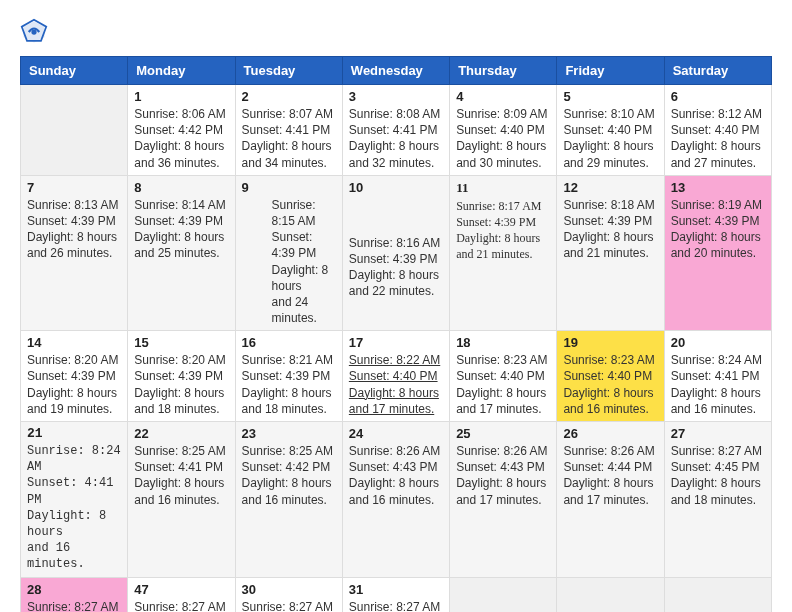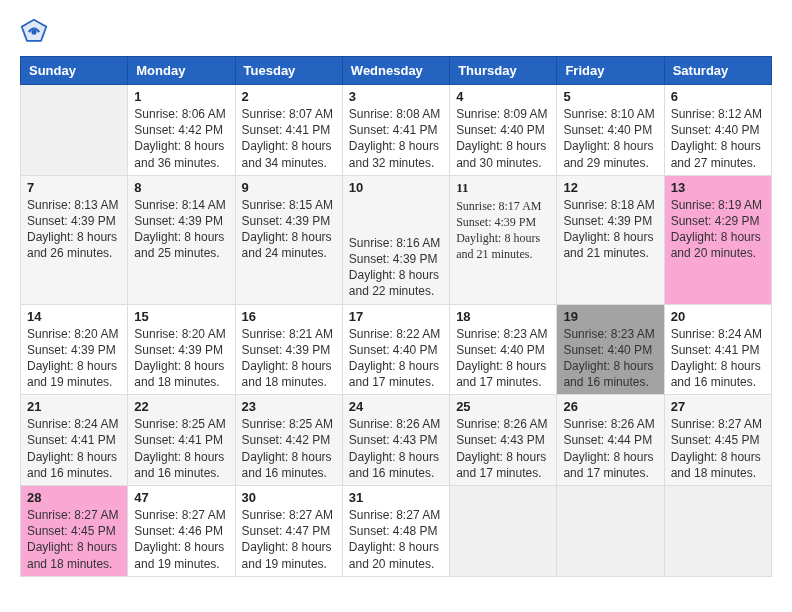--- a/index.html
+++ b/index.html
@@ -191,21 +191,21 @@
           </td>
           <td style="background: rgb(245, 245, 245);">
             <span class="day-number">8</span>
             <div class="day-info" style="white-space: pre-line;">Sunrise: 8:14 AM
 Sunset: 4:39 PM
 Daylight: 8 hours
 and 25 minutes.</div>
           </td>
           <td style="background: rgb(245, 245, 245);">
             <span class="day-number">9</span>
-            <div class="day-info" style="white-space: pre-line;">Sunrise: 8:15 AM
+            <div class="day-info" style="white-space: pre-line; margin-left: 30px;">Sunrise: 8:15 AM
 Sunset: 4:39 PM
 Daylight: 8 hours
 and 24 minutes.</div>
           </td>
           <td style="background: rgb(245, 245, 245);">
             <span class="day-number">10</span>
             <div class="day-info" style="white-space: pre-line; margin-top: 40px;">Sunrise: 8:16 AM
 Sunset: 4:39 PM
 Daylight: 8 hours
 and 22 minutes.</div>
@@ -220,21 +220,21 @@
           <td style="background: rgb(245, 245, 245);">
             <span class="day-number">12</span>
             <div class="day-info" style="white-space: pre-line;">Sunrise: 8:18 AM
 Sunset: 4:39 PM
 Daylight: 8 hours
 and 21 minutes.</div>
           </td>
           <td style="background: #f9a8d4;">
             <span class="day-number">13</span>
             <div class="day-info" style="white-space: pre-line;">Sunrise: 8:19 AM
-Sunset: 4:29 PM
+Sunset: 4:39 PM
 Daylight: 8 hours
 and 20 minutes.</div>
           </td>
         </tr>
         <tr class="week-row">
           <td style="background: rgb(255, 255, 255);">
             <span class="day-number">14</span>
             <div class="day-info" style="white-space: pre-line;">Sunrise: 8:20 AM
 Sunset: 4:39 PM
 Daylight: 8 hours
@@ -249,49 +249,49 @@
           </td>
           <td style="background: rgb(255, 255, 255);">
             <span class="day-number">16</span>
             <div class="day-info" style="white-space: pre-line;">Sunrise: 8:21 AM
 Sunset: 4:39 PM
 Daylight: 8 hours
 and 18 minutes.</div>
           </td>
           <td style="background: rgb(255, 255, 255);">
             <span class="day-number">17</span>
-            <div class="day-info" style="white-space: pre-line;">Sunrise: 8:22 AM
+            <div class="day-info" style="white-space: pre-line; text-decoration: underline;">Sunrise: 8:22 AM
 Sunset: 4:40 PM
 Daylight: 8 hours
 and 17 minutes.</div>
           </td>
           <td style="background: rgb(255, 255, 255);">
             <span class="day-number">18</span>
             <div class="day-info" style="white-space: pre-line;">Sunrise: 8:23 AM
 Sunset: 4:40 PM
 Daylight: 8 hours
 and 17 minutes.</div>
           </td>
-          <td style="background: #a3a3a3;">
+          <td style="background: #fde047;">
             <span class="day-number">19</span>
             <div class="day-info" style="white-space: pre-line;">Sunrise: 8:23 AM
 Sunset: 4:40 PM
 Daylight: 8 hours
 and 16 minutes.</div>
           </td>
           <td style="background: rgb(255, 255, 255);">
             <span class="day-number">20</span>
             <div class="day-info" style="white-space: pre-line;">Sunrise: 8:24 AM
 Sunset: 4:41 PM
 Daylight: 8 hours
 and 16 minutes.</div>
           </td>
         </tr>
         <tr class="week-row">
-          <td style="background: rgb(245, 245, 245);">
+          <td style="background: rgb(245, 245, 245); font-family: Liberation Mono, monospace;">
             <span class="day-number">21</span>
             <div class="day-info" style="white-space: pre-line;">Sunrise: 8:24 AM
 Sunset: 4:41 PM
 Daylight: 8 hours
 and 16 minutes.</div>
           </td>
           <td style="background: rgb(245, 245, 245);">
             <span class="day-number">22</span>
             <div class="day-info" style="white-space: pre-line;">Sunrise: 8:25 AM
 Sunset: 4:41 PM

